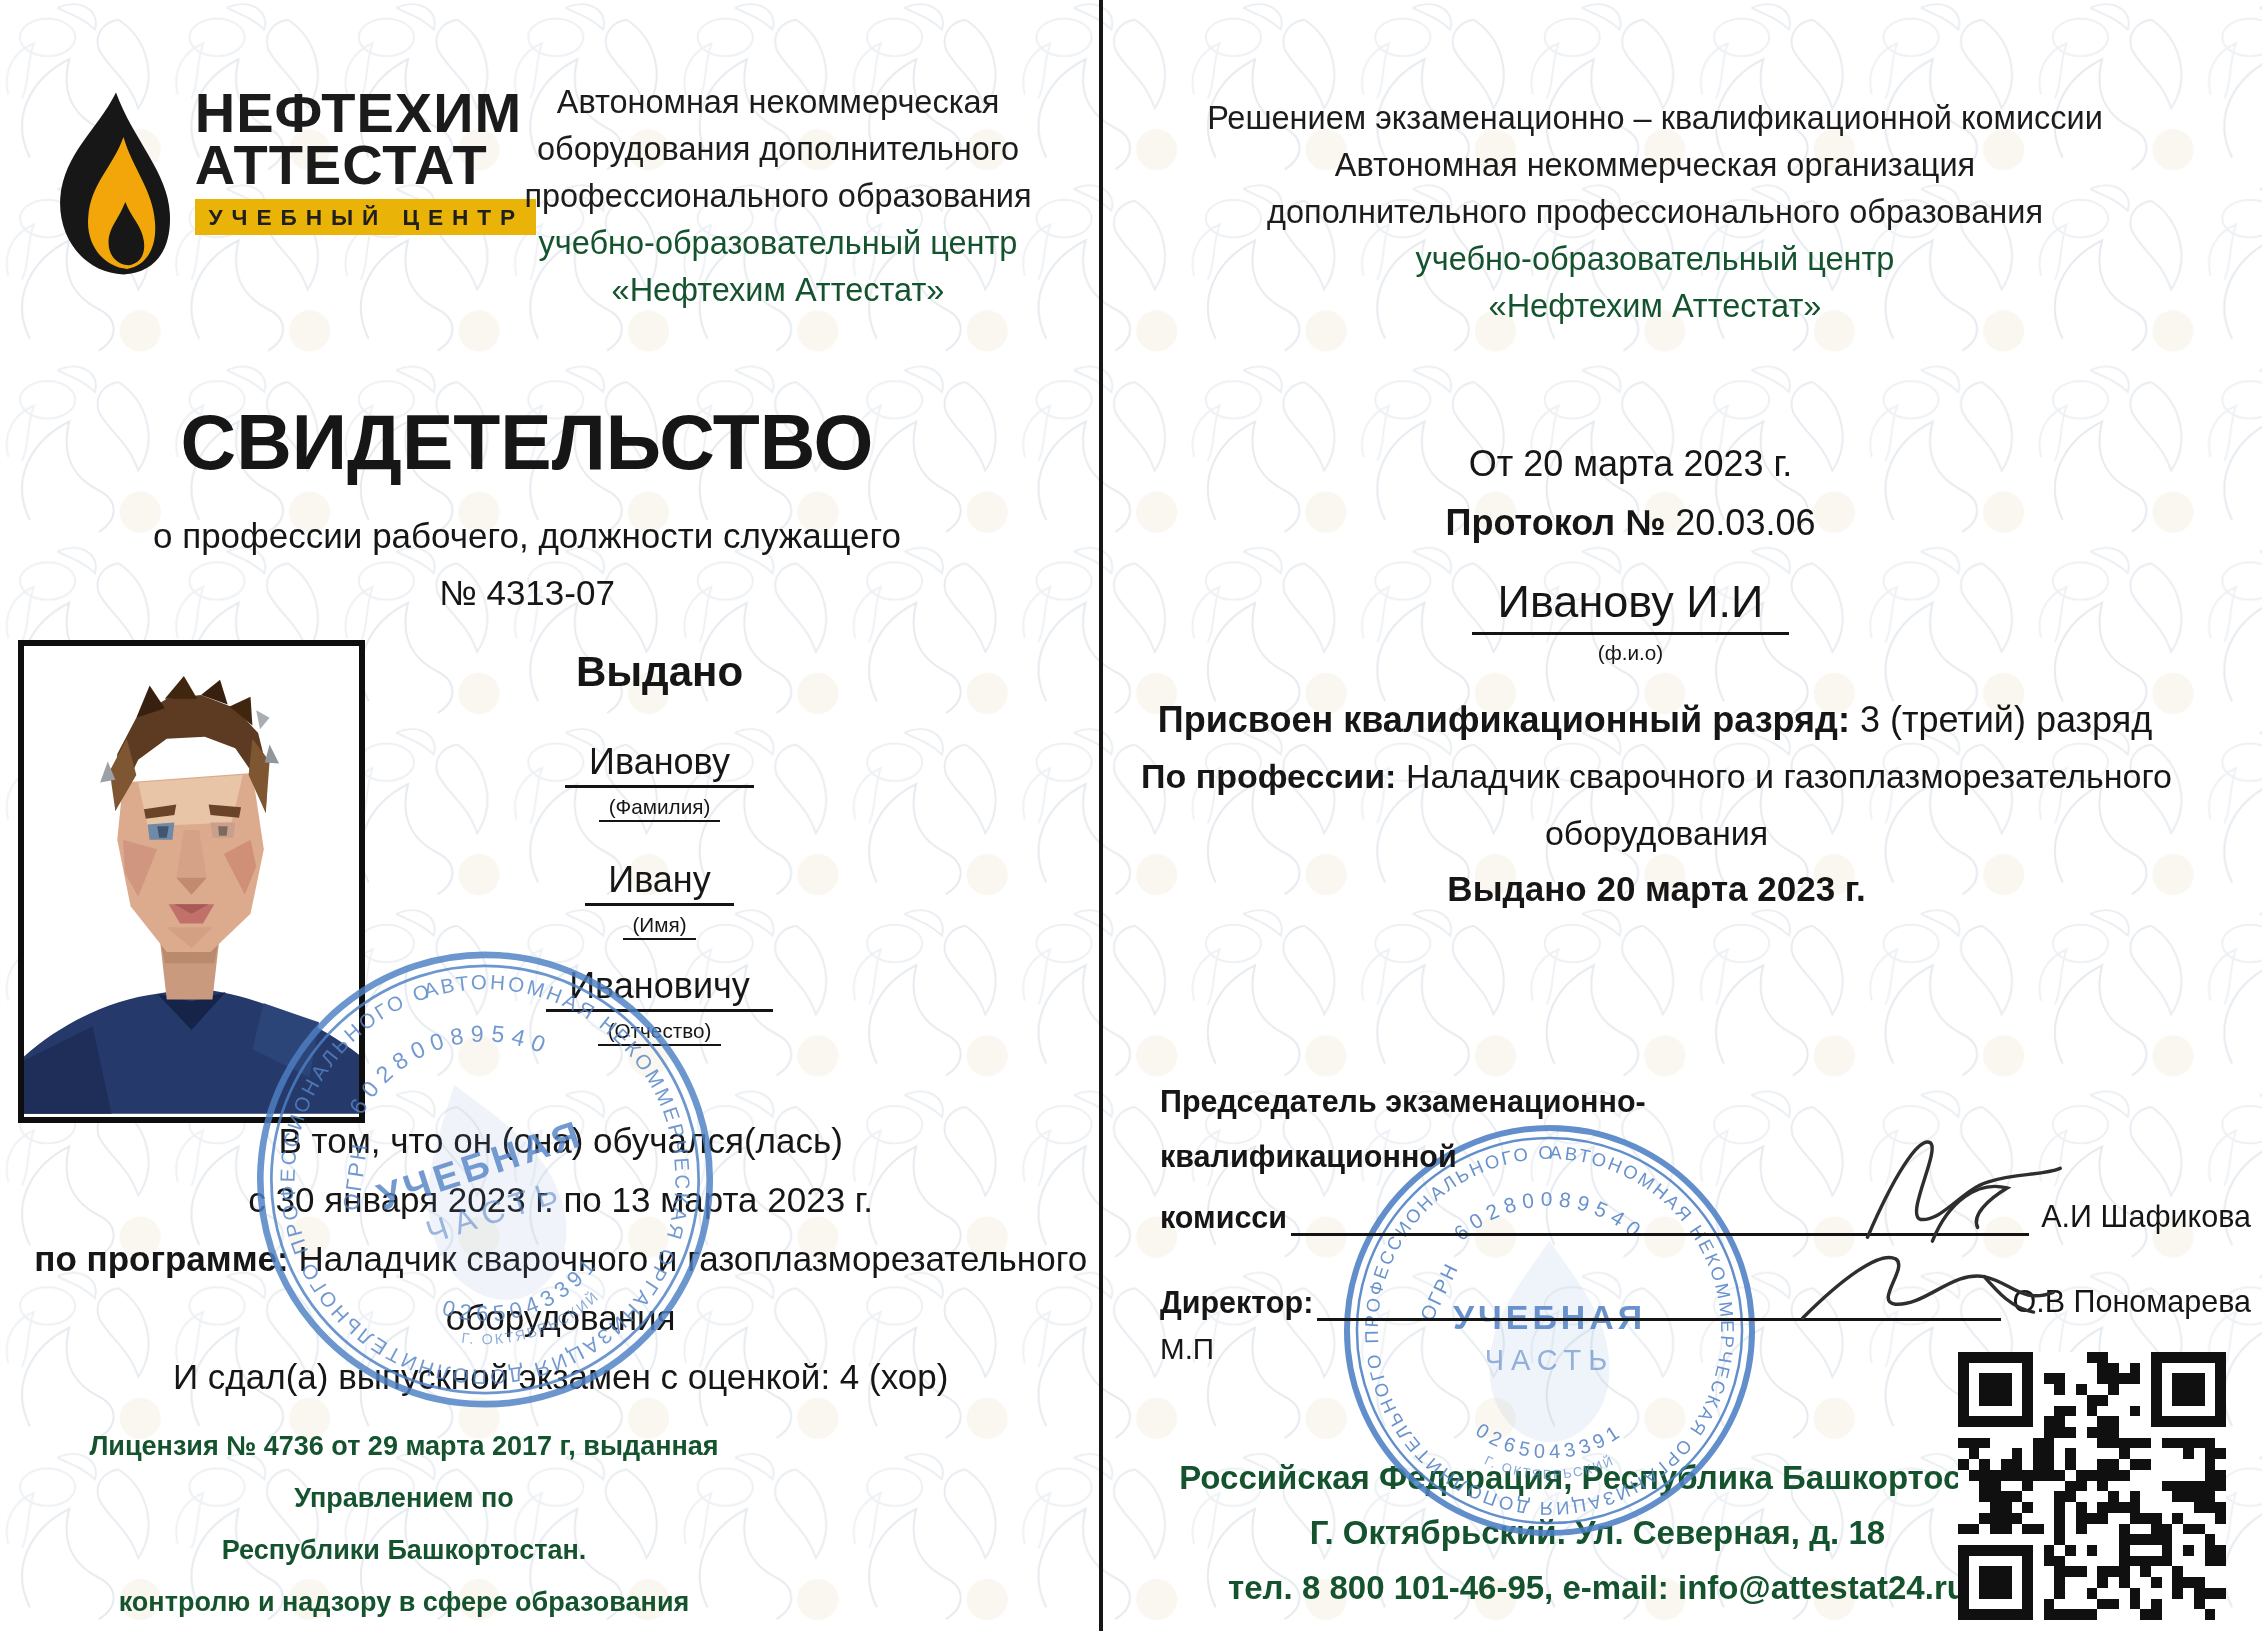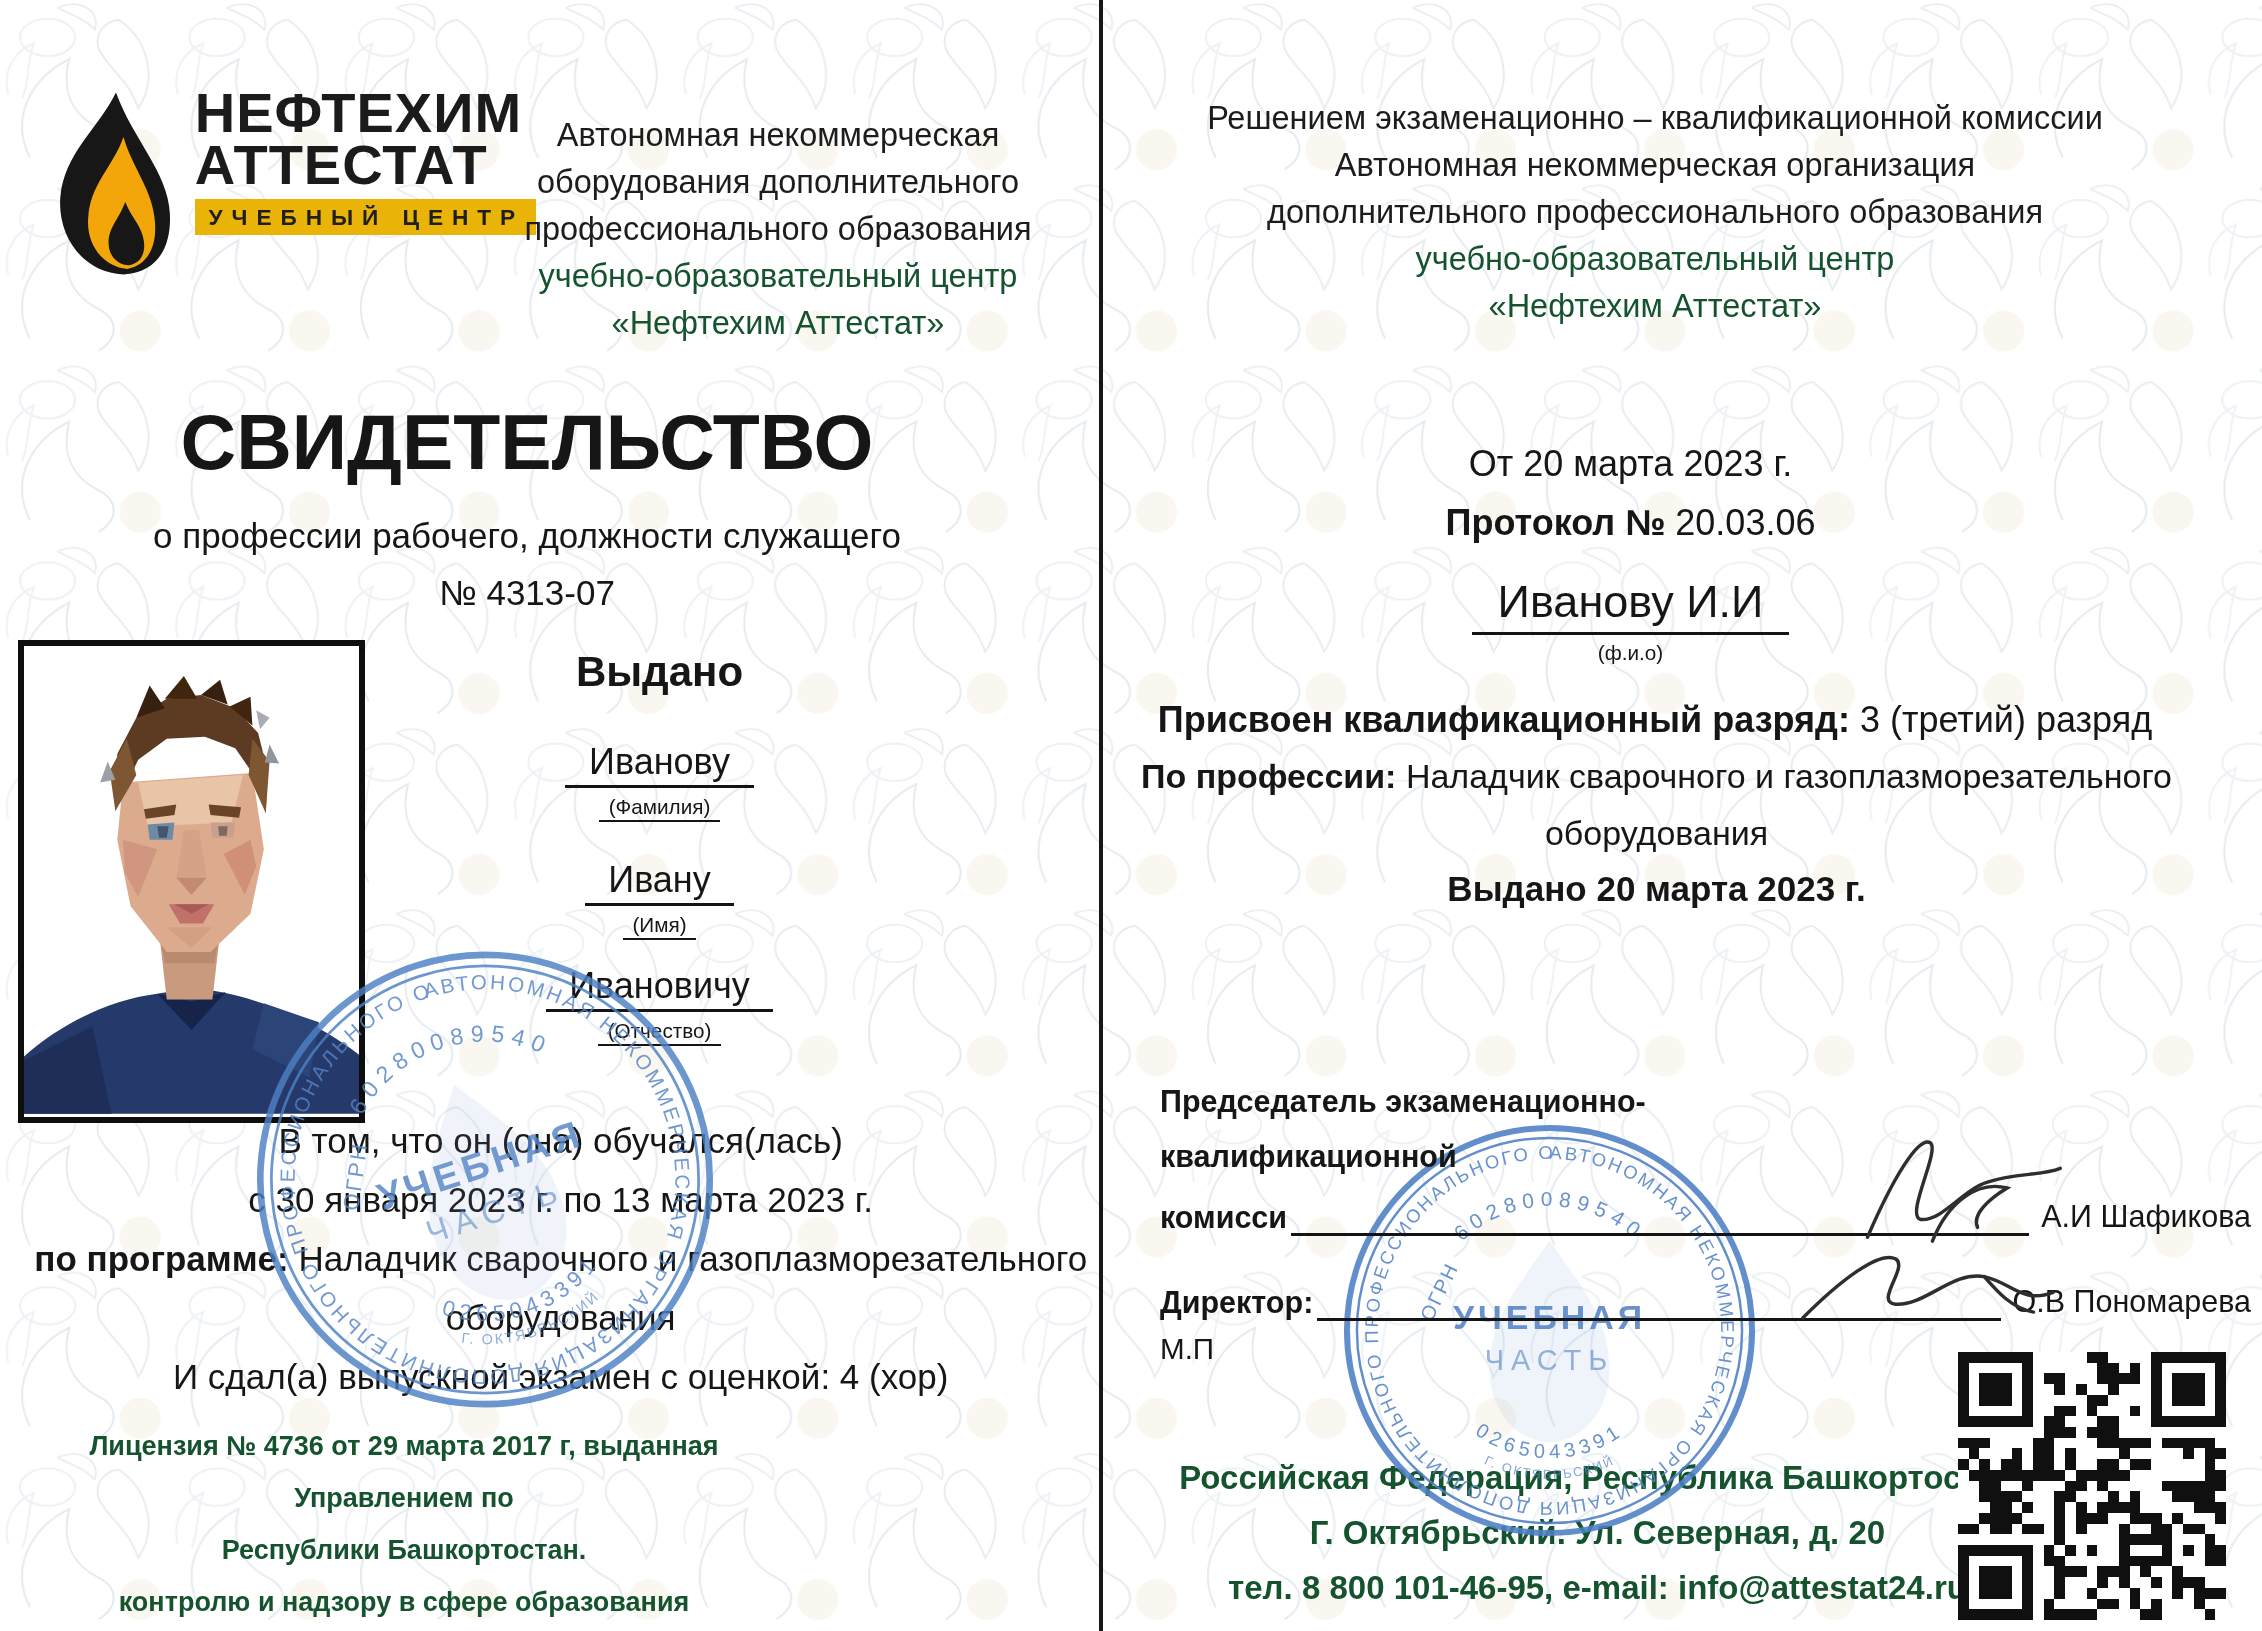--- a/index.html
+++ b/index.html
@@ -18,21 +18,21 @@
   
   #divider{left:1099px;top:0;width:3.9px;height:1631px;background:#161616;z-index:4;}
   
   #logo{left:51px;top:87px;display:flex;align-items:flex-start;z-index:2;}
   #logo .lg-text{margin-left:13.8px;}
   #logo .lg-line{font-size:56px;font-weight:900;letter-spacing:1px;line-height:0.93;color:#1b1b1b;}
   #logo .lg-badge{margin-top:7.9px;display:inline-block;background:#eab308;color:#1f1f1f;
       font-size:22.7px;font-weight:800;letter-spacing:8.9px;padding:4.9px 11.8px 3.9px 13.8px;}
   
   .org-block{font-size:32.5px;line-height:47px;z-index:2;}
-  #org-left{left:463px;top:112px;width:630px;}
+  #org-left{left:463px;top:79px;width:630px;}
   #org-right{left:1133px;top:95px;width:1044px;}
   #title{left:0;top:398px;width:1054px;font-size:77px;font-weight:800;letter-spacing:0;z-index:2;}
   #subtitle{left:0;top:516px;width:1054px;font-size:35px;z-index:2;}
   #cert-number{left:0;top:573px;width:1054px;font-size:35px;z-index:2;}
   #issued{left:374px;top:648px;width:571px;font-size:42px;font-weight:bold;z-index:2;}
   .name-group{left:374px;width:571px;text-align:center;z-index:2;}
   .name-main{display:inline-block;font-size:36px;border-bottom:3px solid #141414;padding:0 23.6px 2px 23.6px;}
   .name-cap{display:inline-block;font-size:20.7px;border-bottom:2px solid #141414;padding:0 9.9px 1px 9.9px;margin-top:6.9px;}
   #grp-surname{top:741px;} #grp-name{top:859px;} #grp-patronymic{top:965px;}
   #photo{left:17.7px;top:640px;width:347px;height:483px;border:6.9px solid #0e0e0e;background:#fff;z-index:3;box-sizing:border-box;}
@@ -287,21 +287,21 @@
 </svg>
 <svg id="sig-director" class="abs signature" width="286" height="99" viewBox="0 0 290 100">
   <g fill="none" stroke="#2e2e2e" stroke-width="3.5" stroke-linecap="round">
     <path d="M18,86 C58,46 96,18 112,26 C126,34 90,70 112,72 C142,74 170,38 202,44 C230,50 240,72 272,60"></path>
     <path d="M202,44 C216,60 230,76 252,80"></path>
   </g>
 </svg>
 
 <div id="footer-right" class="abs center red">
   <div>Российская Федерация, Республика Башкортостан</div>
-  <div>Г. Октябрьский. Ул. Северная, д. 20</div>
+  <div>Г. Октябрьский. Ул. Северная, д. 18</div>
   <div>тел. 8 800 101-46-95, e-mail: info@attestat24.ru</div>
 </div>
 
 <div id="qr" class="abs">
   <svg id="qr-svg" viewBox="0 0 25 25" shape-rendering="crispEdges">
       <g fill="#101010">
         <rect x="12" y="0" width="1" height="1"></rect>
         <rect x="13" y="0" width="1" height="1"></rect>
         <rect x="13" y="1" width="1" height="1"></rect>
         <rect x="14" y="1" width="1" height="1"></rect>

